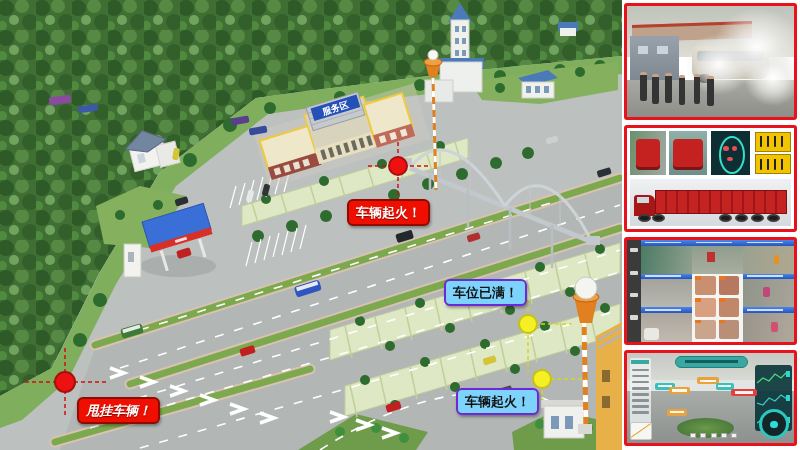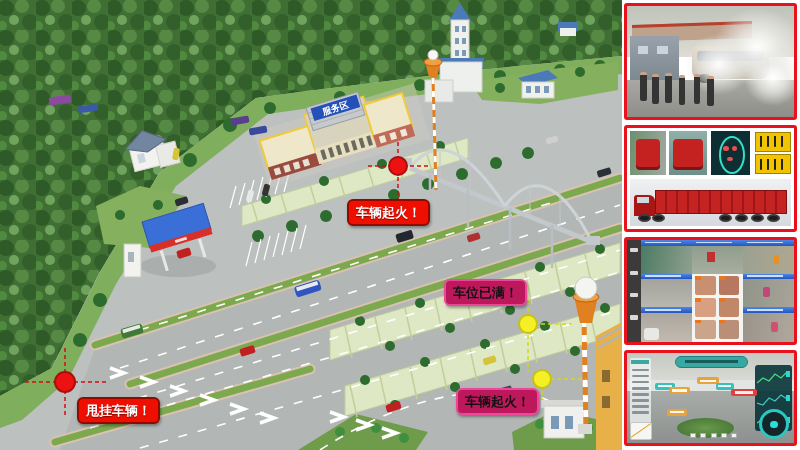--- a/index.html
+++ b/index.html
@@ -3,21 +3,21 @@
 <meta charset="utf-8">
 <style>
   html,body{margin:0;padding:0;background:#fff;}
   .screen{position:relative;width:800px;height:450px;background:#fff;overflow:hidden;
           font-family:"Liberation Sans",sans-serif;}
   .abs{position:absolute;}
   
   .alert{position:absolute;z-index:6;font-weight:bold;font-size:13px;line-height:1;
          padding:5px 7px;border-radius:6px;white-space:nowrap;box-shadow:1px 2px 3px rgba(0,0,0,.35);}
   .alert.red{background:#ee0f00;border:2px solid #8f0b00;color:#fff;text-shadow:0 1px 1px rgba(0,0,0,.45);}
-  .alert.yellow{background:#be185d;border:2px solid #ec4899;color:#111;}
+  .alert.yellow{background:#7dd3fc;border:2px solid #6d28d9;color:#111;}
   
   .card{position:absolute;left:624px;width:173px;border:3px solid #e8111c;border-radius:3px;
         background:#fff;overflow:hidden;box-sizing:border-box;}
   .card *{position:absolute;}
   
   .c1-sky{left:0;top:0;width:100%;height:46%;background:linear-gradient(180deg,#bfc3ba,#dedcd4);}
   .c1-canopy{left:3%;top:15%;width:72%;height:13%;background:#bfa28c;border-top:3px solid #b5402e;transform:skewY(-2deg);}
   .c1-bldg{left:2%;top:27%;width:29%;height:40%;background:linear-gradient(#99a2aa,#7e8890);}
   .c1-win{background:#c9d4dc;width:22%;height:18%;}
   .c1-smoke{border-radius:50%;background:radial-gradient(closest-side,rgba(255,255,255,.97),rgba(235,235,232,.75),rgba(235,235,232,0));}
@@ -447,21 +447,21 @@
       <circle cx="398" cy="166" r="9" fill="#ee1111" stroke="#a80f0f" stroke-width="2"></circle>
       <circle cx="65" cy="382" r="10" fill="#ee1111" stroke="#a80f0f" stroke-width="2"></circle>
       <circle cx="528" cy="324" r="9" fill="#f5ef25" stroke="#c8c20e" stroke-width="2"></circle>
       <circle cx="542" cy="379" r="9" fill="#f5ef25" stroke="#c8c20e" stroke-width="2"></circle>
     </g>
   </svg>
 
   <div class="alert red" style="left:347px;top:199px;">车辆起火！</div>
   <div class="alert yellow" style="left:444px;top:279px;">车位已满！</div>
   <div class="alert yellow" style="left:456px;top:388px;">车辆起火！</div>
-  <div class="alert red" style="left:77px;top:397px;">甩挂车辆！</div>
+  <div class="alert red" style="left:77px;top:397px;font-style:italic;">甩挂车辆！</div>
 
   <div class="card" style="top:3px;height:117px;">
     <div class="c1-sky"></div>
     <div class="c1-canopy"></div>
     <div class="c1-bldg">
       <span class="c1-win" style="left:15%;top:22%;"></span>
       <span class="c1-win" style="left:55%;top:22%;"></span>
     </div>
     <div class="c1-ground"></div>
     <div class="c1-bus">

